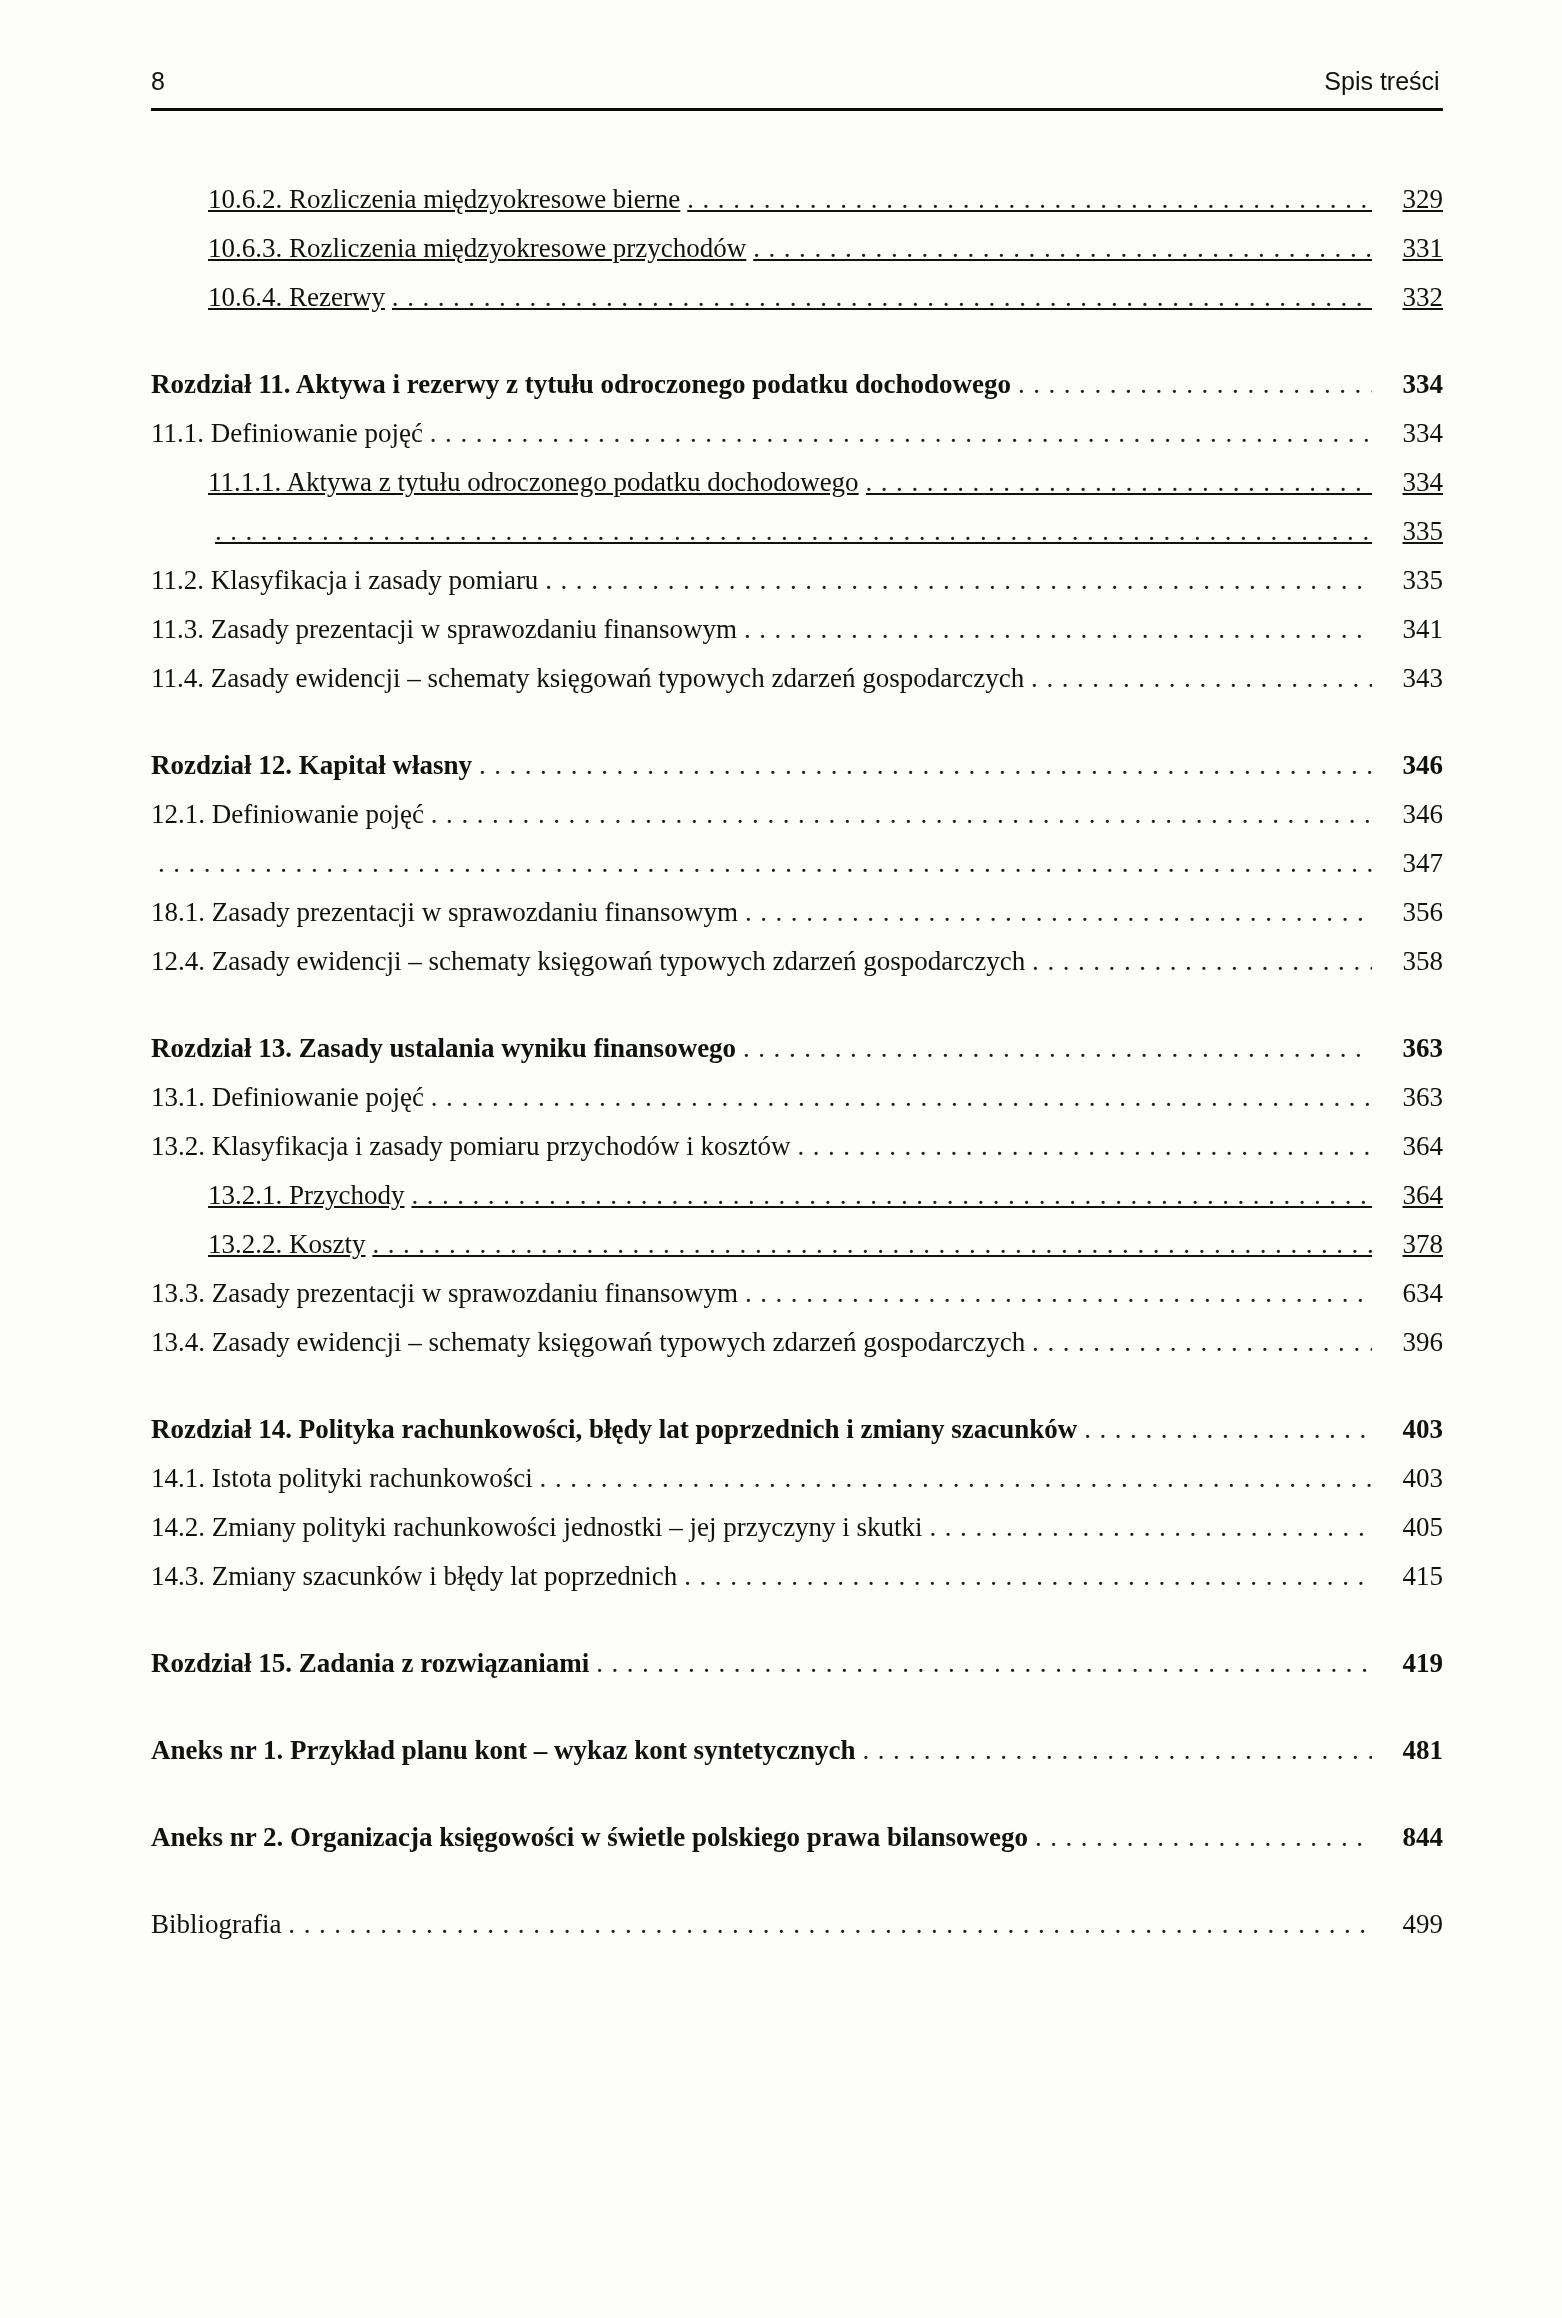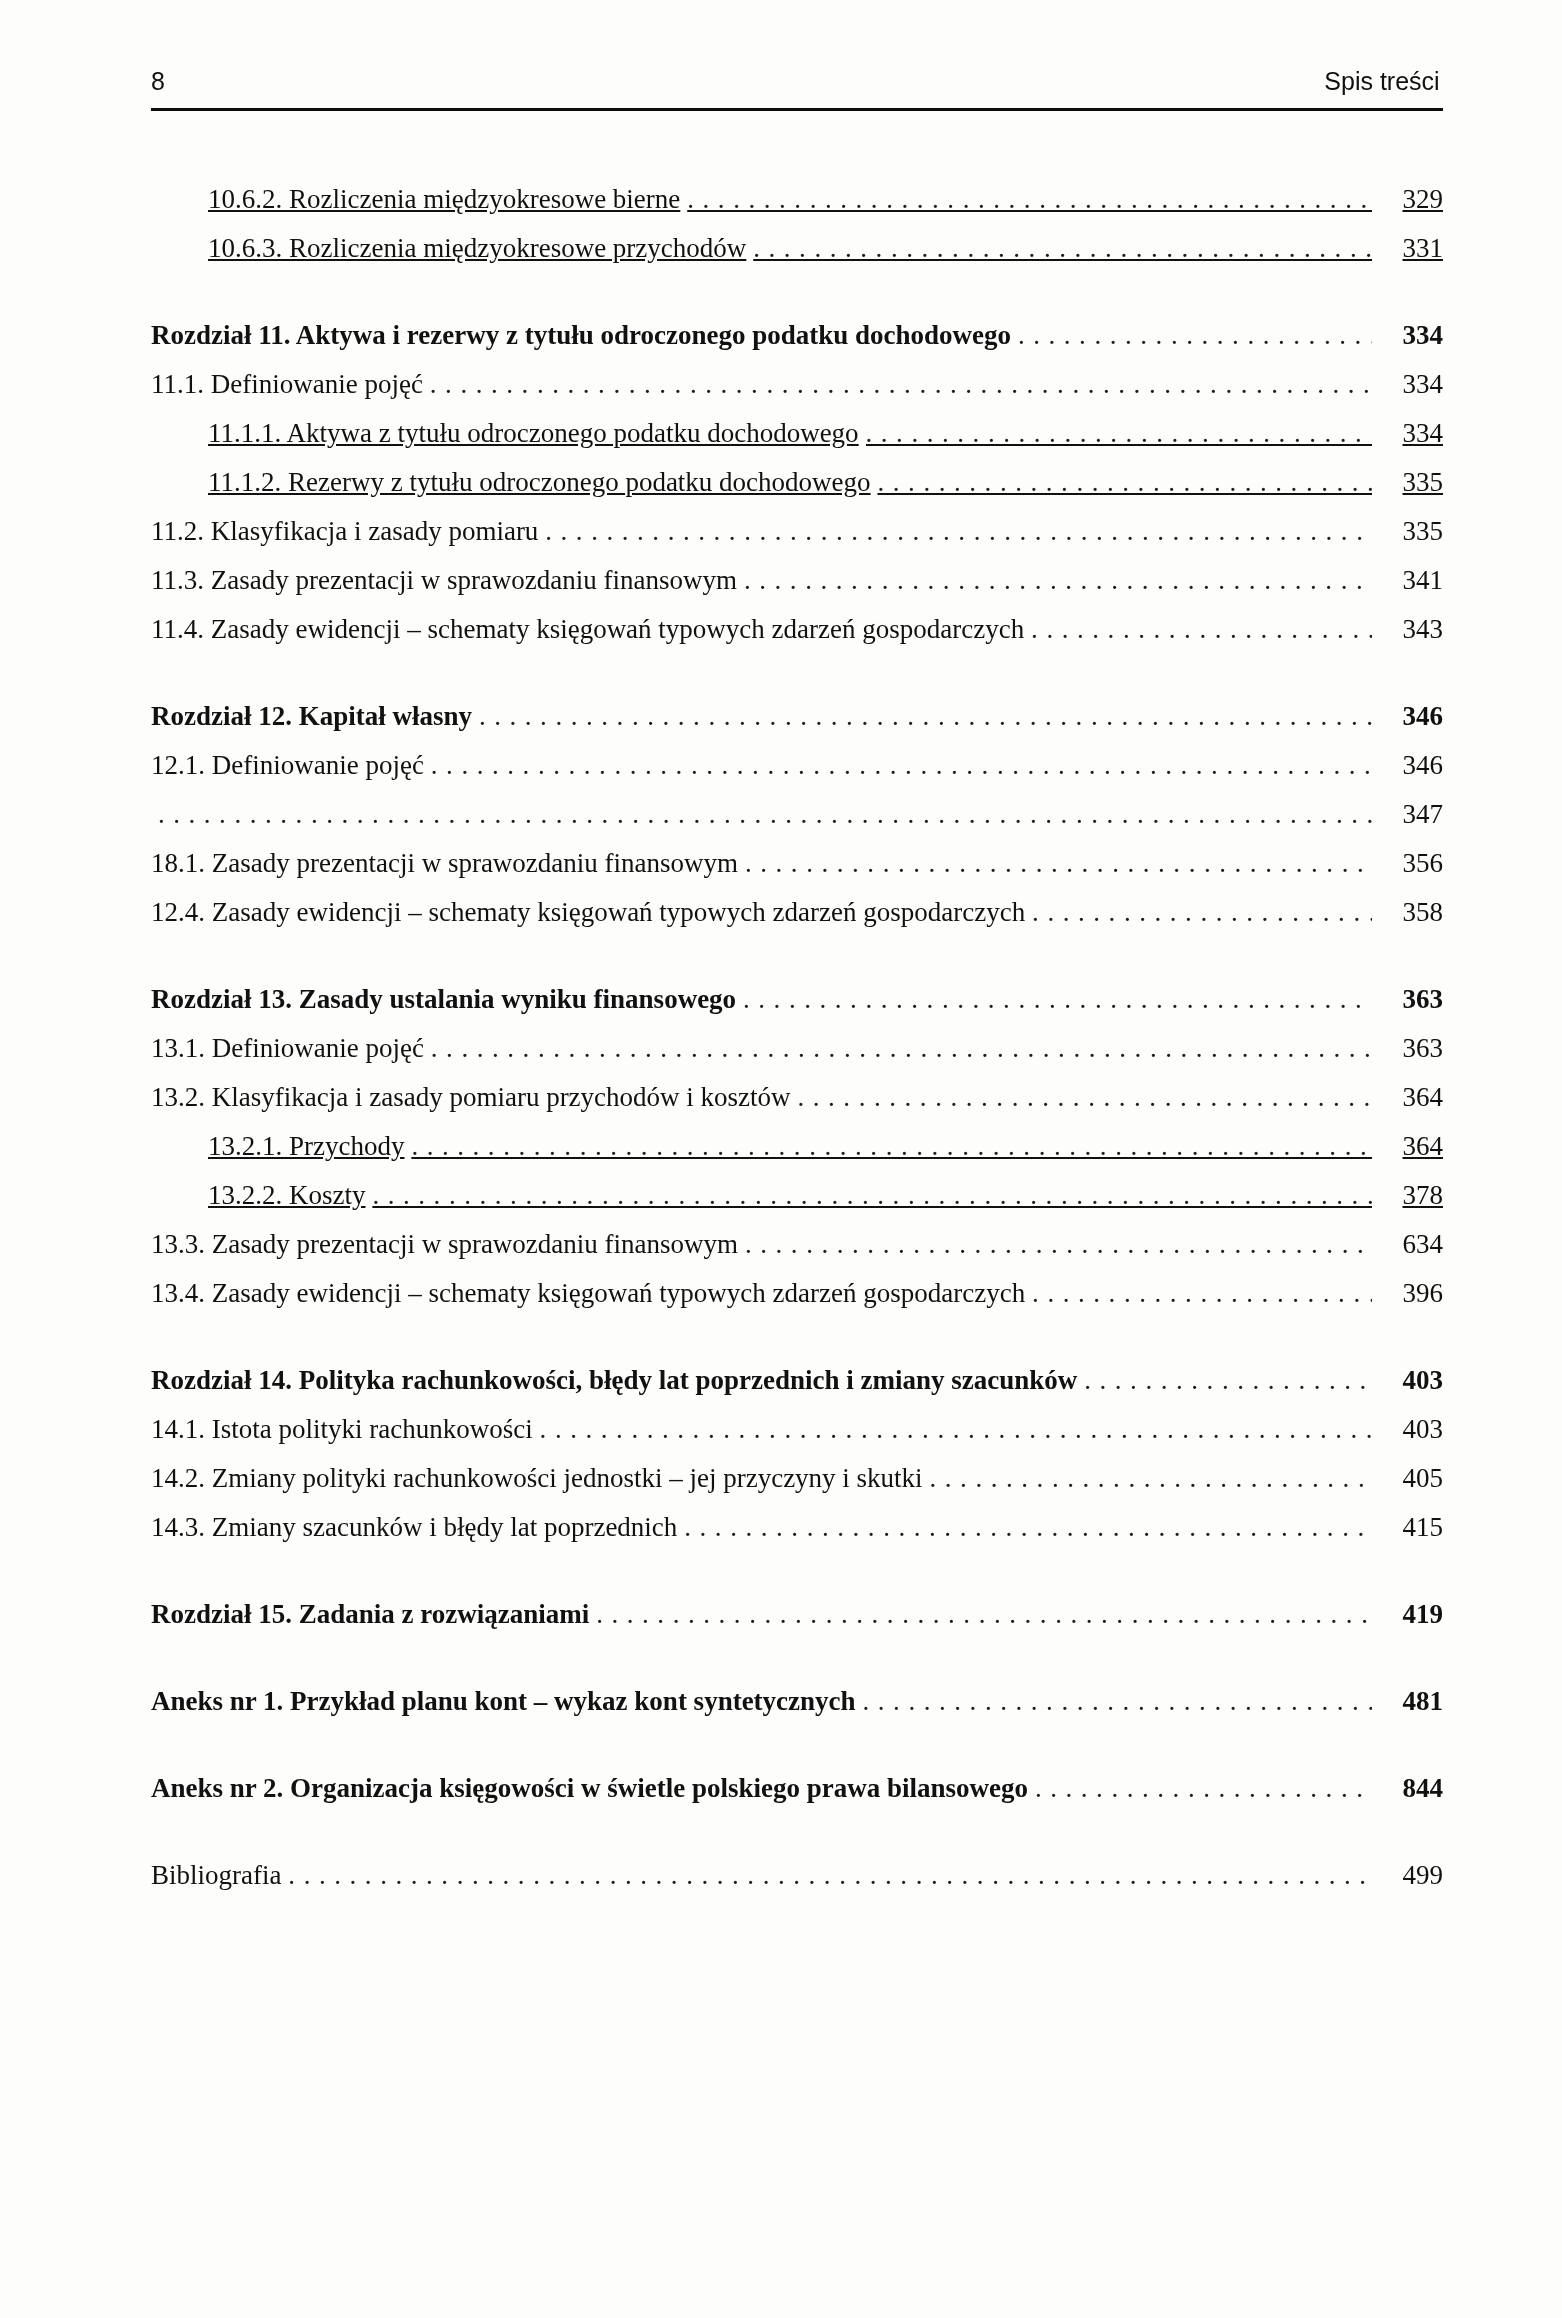--- a/index.html
+++ b/index.html
@@ -76,37 +76,41 @@
         <div class="toc-entry indent">
     <span class="toc-label">10.6.2. Rozliczenia międzyokresowe bierne</span>
     <span class="toc-dots"></span>
     <span class="toc-page">329</span>
   </div>
         <div class="toc-entry indent">
     <span class="toc-label">10.6.3. Rozliczenia międzyokresowe przychodów</span>
     <span class="toc-dots"></span>
     <span class="toc-page">331</span>
   </div>
+        <div class="toc-entry indent">
+    <span class="toc-label">10.6.4. Rezerwy</span>
+    <span class="toc-dots"></span>
+    <span class="toc-page">332</span>
+  </div>
         <div class="toc-entry bold gap">
     <span class="toc-label">Rozdział 11. Aktywa i rezerwy z tytułu odroczonego podatku dochodowego</span>
     <span class="toc-dots"></span>
     <span class="toc-page">334</span>
   </div>
         <div class="toc-entry">
     <span class="toc-label">11.1. Definiowanie pojęć</span>
     <span class="toc-dots"></span>
     <span class="toc-page">334</span>
   </div>
         <div class="toc-entry indent">
     <span class="toc-label">11.1.1. Aktywa z tytułu odroczonego podatku dochodowego</span>
     <span class="toc-dots"></span>
     <span class="toc-page">334</span>
   </div>
         <div class="toc-entry indent">
-    <span class="toc-label">11.1.2. Rezerwy z tytułu odroczonego podatku dochodowego</span>
     <span class="toc-dots"></span>
     <span class="toc-page">335</span>
   </div>
         <div class="toc-entry">
     <span class="toc-label">11.2. Klasyfikacja i zasady pomiaru</span>
     <span class="toc-dots"></span>
     <span class="toc-page">335</span>
   </div>
         <div class="toc-entry">
     <span class="toc-label">11.3. Zasady prezentacji w sprawozdaniu finansowym</span>

